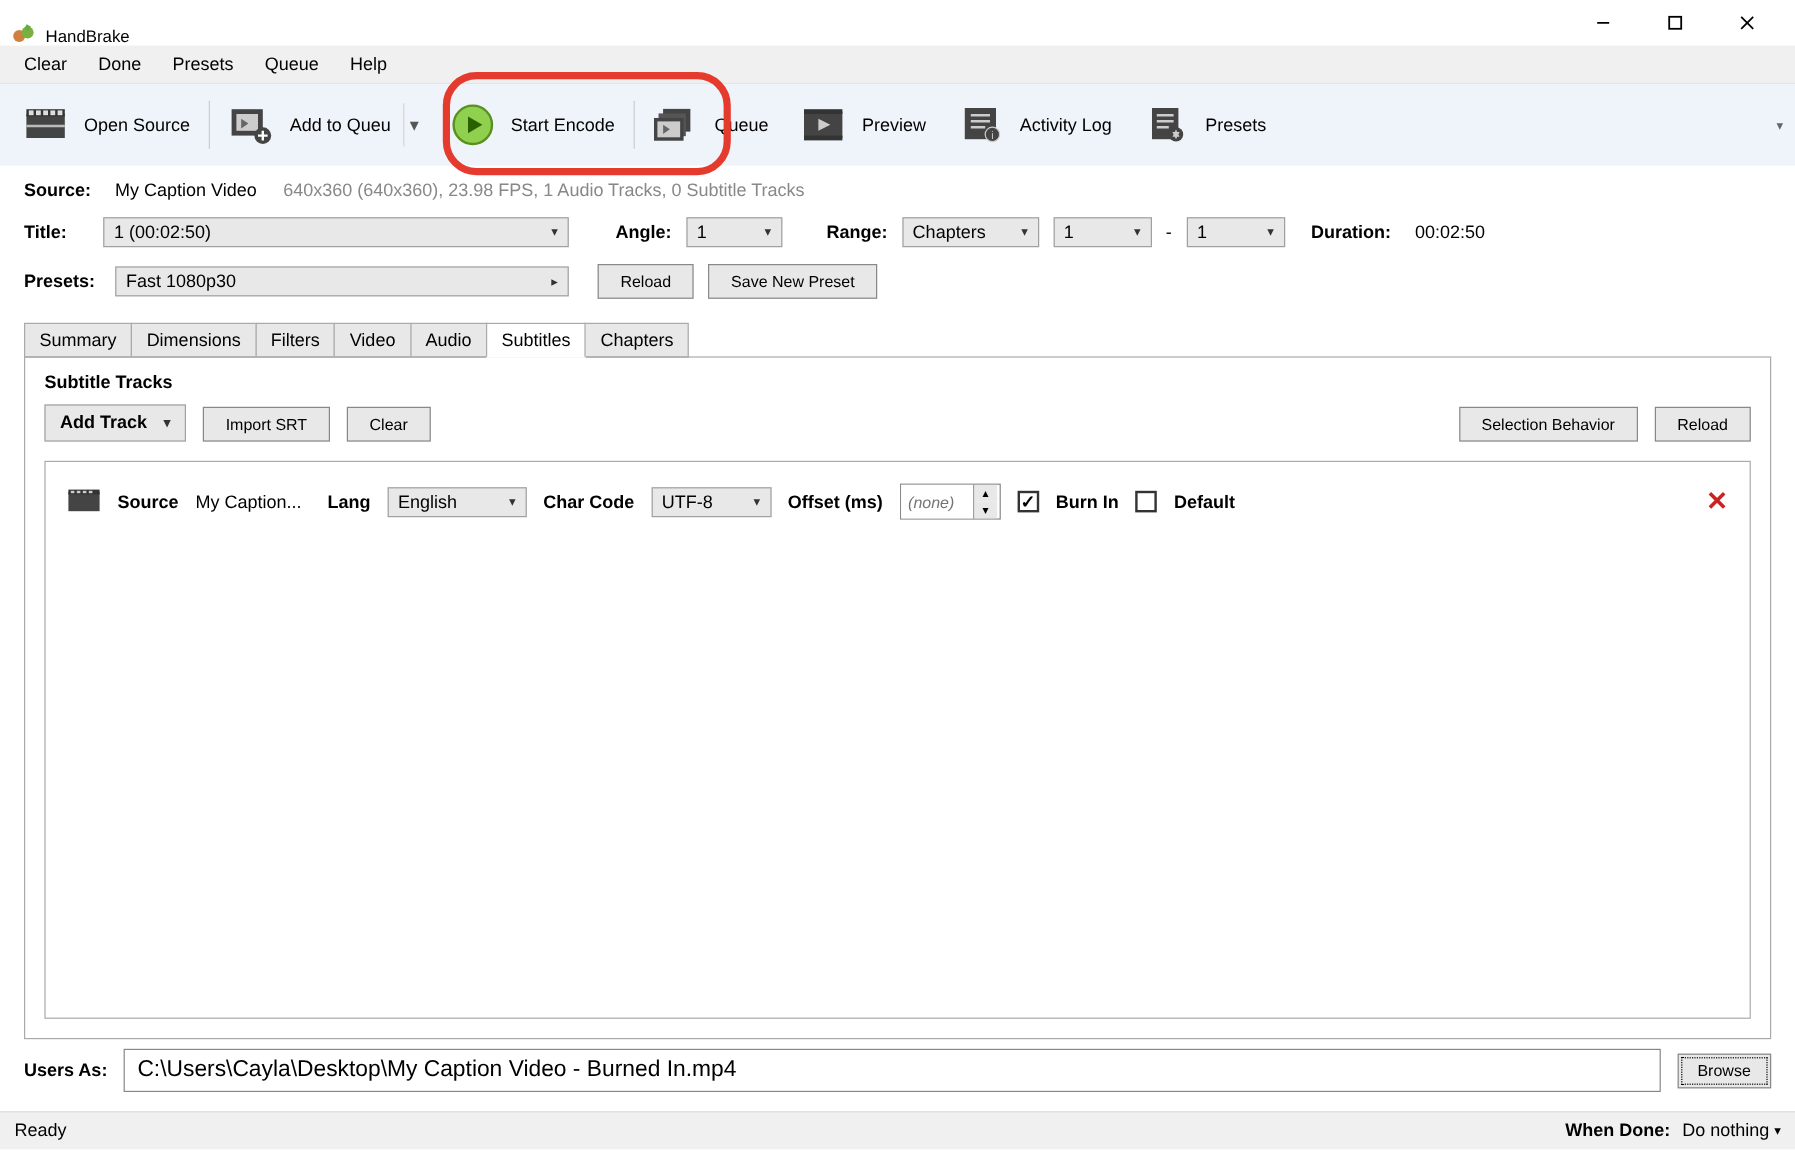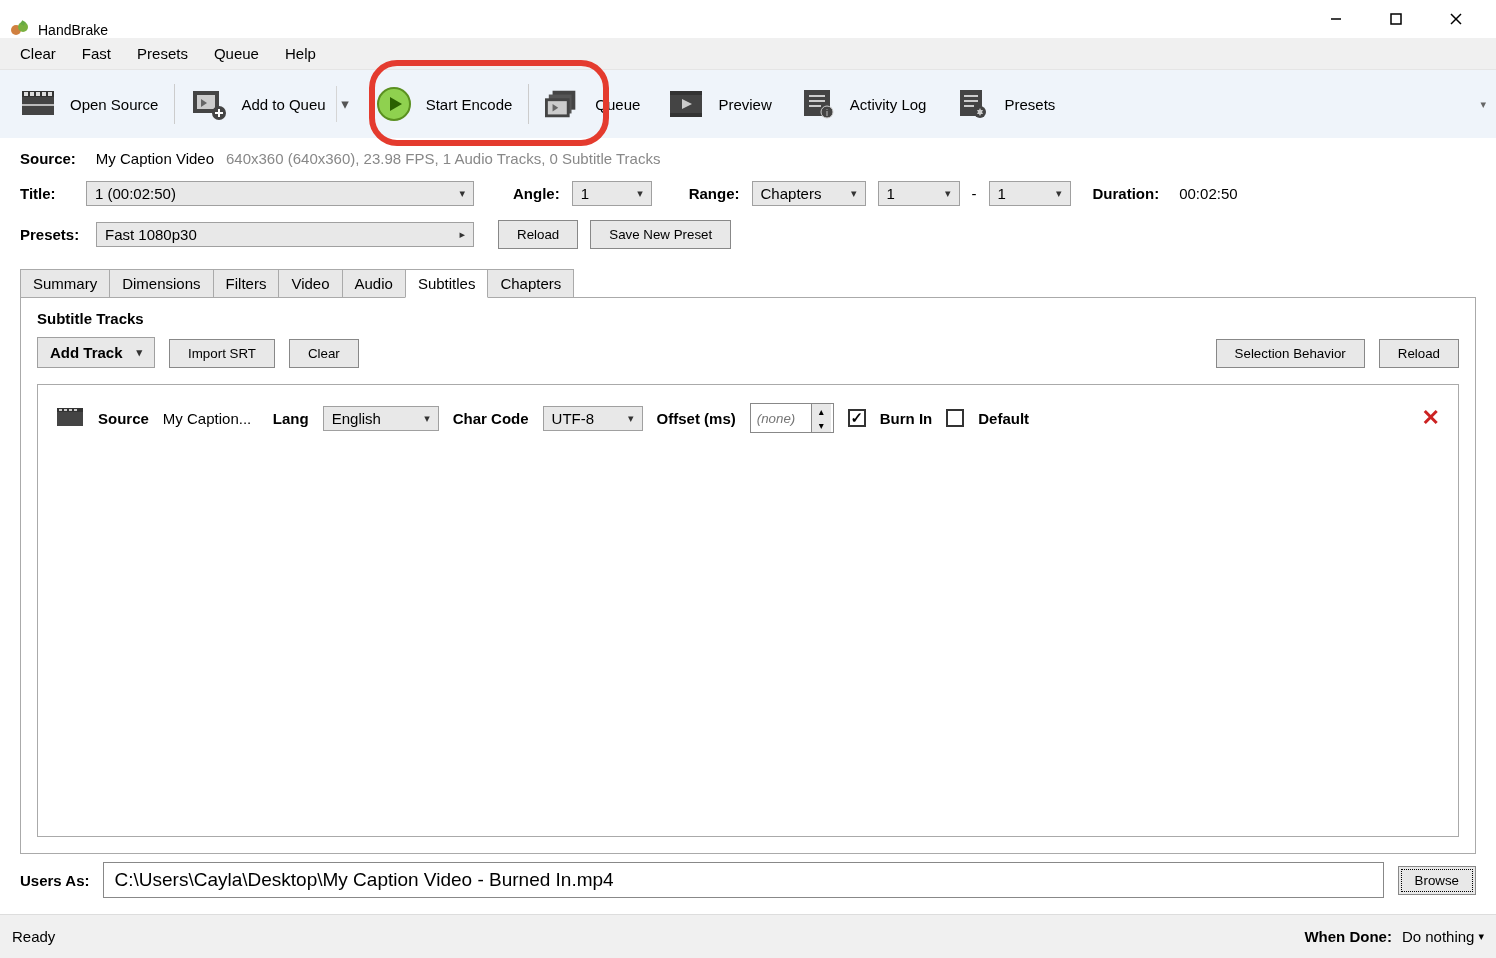--- a/index.html
+++ b/index.html
@@ -37,21 +37,21 @@
 .cb { width: 18px; height: 18px; border: 2px solid #333; display: inline-flex; align-items: center; justify-content: center; }
 .cb.checked::after { content: "✓"; font-size: 15px; font-weight: 700; }
 .spinner { border: 1px solid #888; display: flex; align-items: stretch; width: 84px; height: 30px; }
 .spinner input { border: none; width: 60px; padding: 0 6px; font-style: italic; color: #888; outline: none; }
 .spinner .arrows { width: 20px; display: flex; flex-direction: column; border-left: 1px solid #888; }
 .spinner .arrows div { flex: 1; display: flex; align-items: center; justify-content: center; font-size: 10px; background: #e8e8e8; }
 .delete-x { margin-left: auto; color: #c22; font-size: 22px; font-weight: 700; }
 .saveas { display: flex; align-items: center; gap: 14px; padding: 0 20px 16px 20px; }
 .saveas input { flex: 1; border: 1px solid #888; padding: 6px 10px; font-size: 19px; }
 .browse-btn { border: 1px solid #888; padding: 6px 16px; background: #e8e8e8; outline: 1px dotted #000; outline-offset: -4px; }
-.statusbar { height: 44px; background: #f0f0f0; display: flex; align-items: center; padding: 0 12px; border-top: 1px solid #ddd; }
+.statusbar { height: 32px; background: #f0f0f0; display: flex; align-items: center; padding: 0 12px; border-top: 1px solid #ddd; }
 .statusbar .right { margin-left: auto; display: flex; align-items: center; gap: 10px; }
 svg { display: block; }
 </style>
 </head>
 <body>
 
 <div class="titlebar">
   <span class="app-icon">
     <svg viewBox="0 0 20 20">
         <circle cx="6" cy="12" r="5" fill="#d08040"></circle>
@@ -75,21 +75,21 @@
         <svg width="16" height="16">
           <line x1="3" y1="3" x2="13" y2="13" stroke="#000" stroke-width="1.5"></line>
           <line x1="13" y1="3" x2="3" y2="13" stroke="#000" stroke-width="1.5"></line>
         </svg>
       </div>
   </div>
 </div>
 
 <div class="menubar">
   <span class="menu-item">Clear</span>
-  <span class="menu-item">Fast</span>
+  <span class="menu-item">Done</span>
   <span class="menu-item">Presets</span>
   <span class="menu-item">Queue</span>
   <span class="menu-item">Help</span>
 </div>
 
 <div class="toolbar">
   <div class="tool-btn">
     <span class="icon">
       <svg width="36" height="30" viewBox="0 0 36 30">
           <rect x="2" y="6" width="32" height="20" fill="#444"></rect>
@@ -180,21 +180,21 @@
   </div>
   <div class="highlight-box"></div>
   <span style="margin-left:auto; color:#666; font-size:11px; padding-right:4px;">▾</span>
 </div>
 
 <div class="content">
 
   <div class="row">
     <span class="lbl">Source:</span>
     <span style="margin-left:8px;">My Caption Video</span>
-    <span class="gray" style="">640x360 (640x360), 23.98 FPS, 1 Audio Tracks, 0 Subtitle Tracks</span>
+    <span class="gray" style="margin-left:10px;">640x360 (640x360), 23.98 FPS, 1 Audio Tracks, 0 Subtitle Tracks</span>
   </div>
 
   <div class="row">
     <span class="lbl" style="width:54px;">Title:</span>
     <div class="combo" style="width:388px;">
       <span>1 (00:02:50)</span>
         <span class="caret">▾</span>
     </div>
     <span class="lbl" style="margin-left:27px;">Angle:</span>
     <div class="combo" style="width:80px;">

